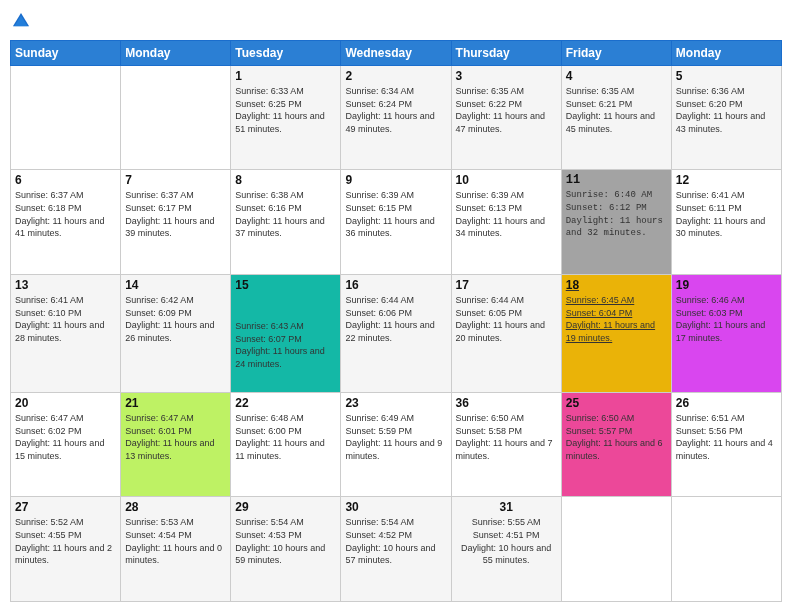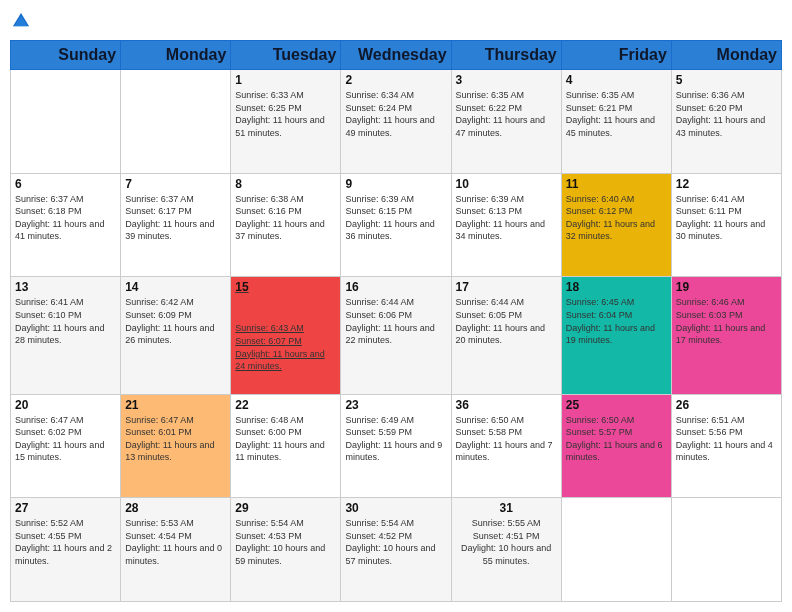--- a/index.html
+++ b/index.html
@@ -56,26 +56,26 @@
     }
     .calendar {
       flex: 1;
       border: 1px solid #ccc;
       border-collapse: collapse;
       width: 100%;
       table-layout: fixed;
     }
     .calendar th {
       background: #2b7fd4;
-      color: #0f172a;
-      font-size: 16px;
+      color: #ffffff;
+      font-size: 12px;
       font-weight: bold;
       padding: 5px 4px;
       border: 1px solid #1a6dcc;
-      text-align: right;
+      text-align: left;
     }
     .calendar td {
       border: 1px solid #ccc;
       vertical-align: top;
       padding: 3px 4px;
       font-size: 9.5px;
       color: #333;
       background: #fff;
       height: 88px;
     }
@@ -196,21 +196,21 @@
             <div class="day-info" style="white-space: pre-line;">Sunrise: 6:39 AM
 Sunset: 6:15 PM
 Daylight: 11 hours and 36 minutes.</div>
           </td>
           <td style="background: rgb(255, 255, 255);">
             <span class="day-num">10</span>
             <div class="day-info" style="white-space: pre-line;">Sunrise: 6:39 AM
 Sunset: 6:13 PM
 Daylight: 11 hours and 34 minutes.</div>
           </td>
-          <td style="background: #eab308;">
+          <td style="background: #a3a3a3; font-family: Liberation Mono, monospace;">
             <span class="day-num">11</span>
             <div class="day-info" style="white-space: pre-line;">Sunrise: 6:40 AM
 Sunset: 6:12 PM
 Daylight: 11 hours and 32 minutes.</div>
           </td>
           <td style="background: rgb(255, 255, 255);">
             <span class="day-num">12</span>
             <div class="day-info" style="white-space: pre-line;">Sunrise: 6:41 AM
 Sunset: 6:11 PM
 Daylight: 11 hours and 30 minutes.</div>
@@ -222,59 +222,59 @@
             <div class="day-info" style="white-space: pre-line;">Sunrise: 6:41 AM
 Sunset: 6:10 PM
 Daylight: 11 hours and 28 minutes.</div>
           </td>
           <td style="background: rgb(245, 245, 245);">
             <span class="day-num">14</span>
             <div class="day-info" style="white-space: pre-line;">Sunrise: 6:42 AM
 Sunset: 6:09 PM
 Daylight: 11 hours and 26 minutes.</div>
           </td>
-          <td style="background: #ef4444; text-decoration: underline;">
+          <td style="background: #14b8a6;">
             <span class="day-num">15</span>
             <div class="day-info" style="white-space: pre-line; margin-top: 28px;">Sunrise: 6:43 AM
 Sunset: 6:07 PM
 Daylight: 11 hours and 24 minutes.</div>
           </td>
           <td style="background: rgb(245, 245, 245);">
             <span class="day-num">16</span>
             <div class="day-info" style="white-space: pre-line;">Sunrise: 6:44 AM
 Sunset: 6:06 PM
 Daylight: 11 hours and 22 minutes.</div>
           </td>
           <td style="background: rgb(245, 245, 245);">
             <span class="day-num">17</span>
             <div class="day-info" style="white-space: pre-line;">Sunrise: 6:44 AM
 Sunset: 6:05 PM
 Daylight: 11 hours and 20 minutes.</div>
           </td>
-          <td style="background: #14b8a6;">
+          <td style="background: #eab308; text-decoration: underline;">
             <span class="day-num">18</span>
             <div class="day-info" style="white-space: pre-line;">Sunrise: 6:45 AM
 Sunset: 6:04 PM
 Daylight: 11 hours and 19 minutes.</div>
           </td>
-          <td style="background: #ec4899;">
+          <td style="background: #d946ef;">
             <span class="day-num">19</span>
             <div class="day-info" style="white-space: pre-line;">Sunrise: 6:46 AM
 Sunset: 6:03 PM
 Daylight: 11 hours and 17 minutes.</div>
           </td>
         </tr>
         <tr style="background: rgb(255, 255, 255);">
           <td style="background: rgb(255, 255, 255);">
             <span class="day-num">20</span>
             <div class="day-info" style="white-space: pre-line;">Sunrise: 6:47 AM
 Sunset: 6:02 PM
 Daylight: 11 hours and 15 minutes.</div>
           </td>
-          <td style="background: #fdba74;">
+          <td style="background: #bef264;">
             <span class="day-num">21</span>
             <div class="day-info" style="white-space: pre-line;">Sunrise: 6:47 AM
 Sunset: 6:01 PM
 Daylight: 11 hours and 13 minutes.</div>
           </td>
           <td style="background: rgb(255, 255, 255);">
             <span class="day-num">22</span>
             <div class="day-info" style="white-space: pre-line;">Sunrise: 6:48 AM
 Sunset: 6:00 PM
 Daylight: 11 hours and 11 minutes.</div>

